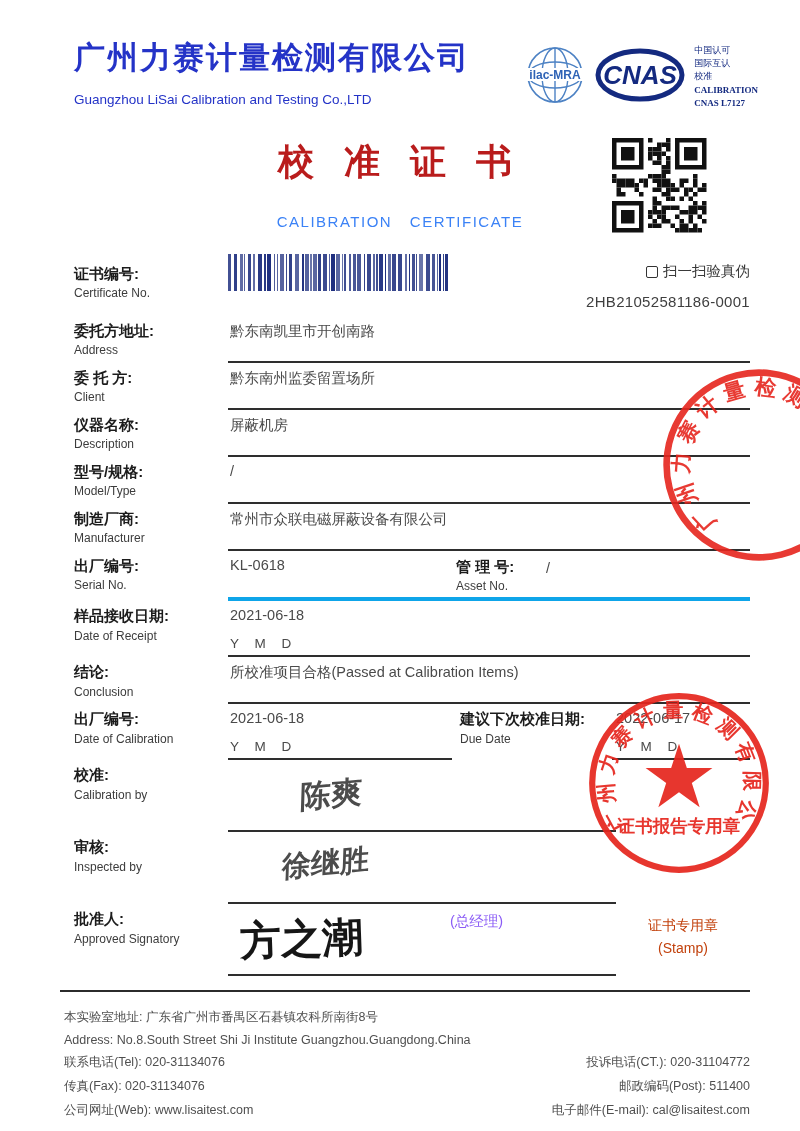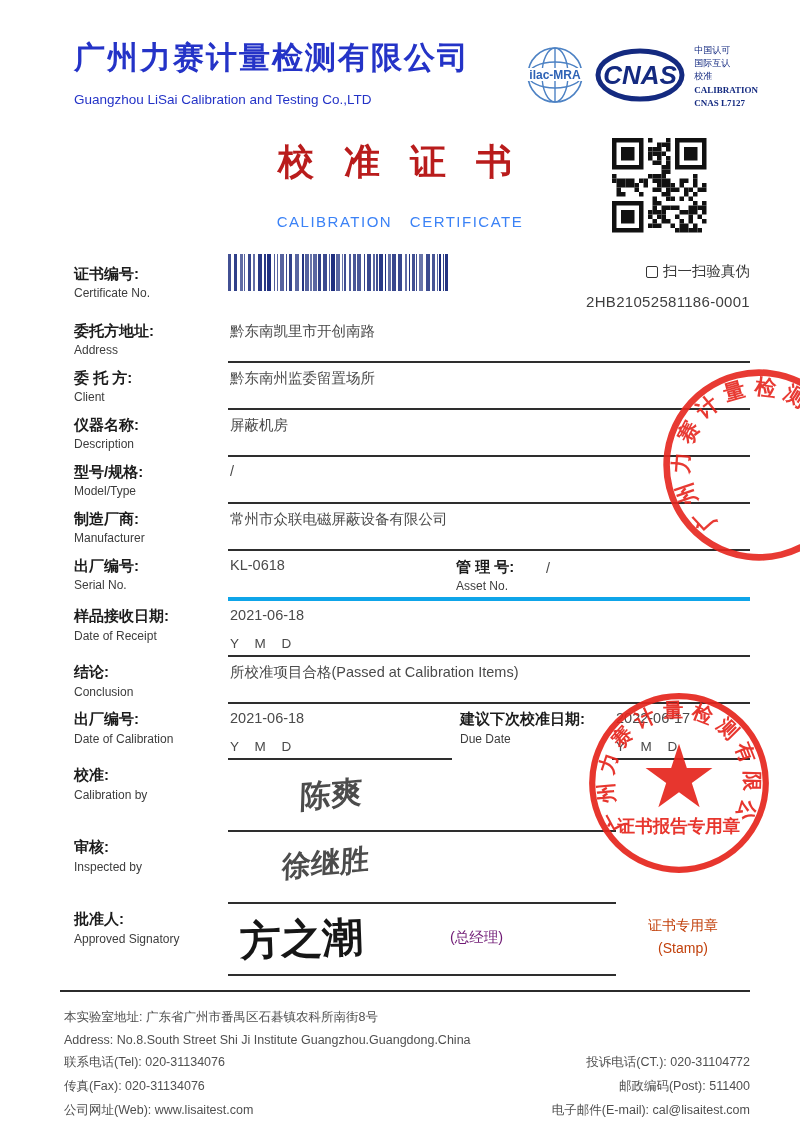--- a/index.html
+++ b/index.html
@@ -54,21 +54,21 @@
   .cal-mid { width:160px; padding:1px 0 0 8px; }
   .cal-right { flex:1; border-bottom:2px solid #2e2e2e; font-size:14.5px; color:#4a4a4a; padding:2px 0 4px 4px; }
 
   .sig-row { min-height:68px; }
   .sig-row .val { flex:0 0 388px; position:relative; }
   .sig-row .after { flex:1; }
   .sig { display:inline-block; font-weight:600; color:#4c4c4c; transform:rotate(-5deg) skewX(-7deg); }
   .sig-1 { font-size:31px; margin:8px 0 0 70px; }
   .sig-2 { font-size:29px; margin:6px 0 0 52px; }
   .sig-3 { font-size:41px; font-weight:bold; color:#161616; margin:2px 0 0 10px; transform:rotate(-2deg); }
-  .title-note { position:absolute; left:222px; top:20px; font-size:14.5px; color:#701a75; }
+  .title-note { position:absolute; left:222px; top:4px; font-size:14.5px; color:#8b5cf6; }
   .stamp-caption { text-align:center; font-size:14px; color:#c2410c; padding-top:6px; line-height:1.6; }
 
   
   .stamp-main { position:absolute; left:586px; top:690px; width:186px; height:186px; opacity:0.92; pointer-events:none; }
   .stamp-partial { position:absolute; right:-58px; top:366px; width:198px; height:198px; opacity:0.9; transform:rotate(-14deg); pointer-events:none; }
 
   
   .footer { margin:14px 50px 0 60px; border-top:2.5px solid #2b2b2b; padding:10px 0 0 4px; font-size:12.5px; color:#4f4f4f; }
   .footer .line { margin-top:7px; }
   .footer .pair { display:flex; margin-top:7px;justify-content:space-between; }

